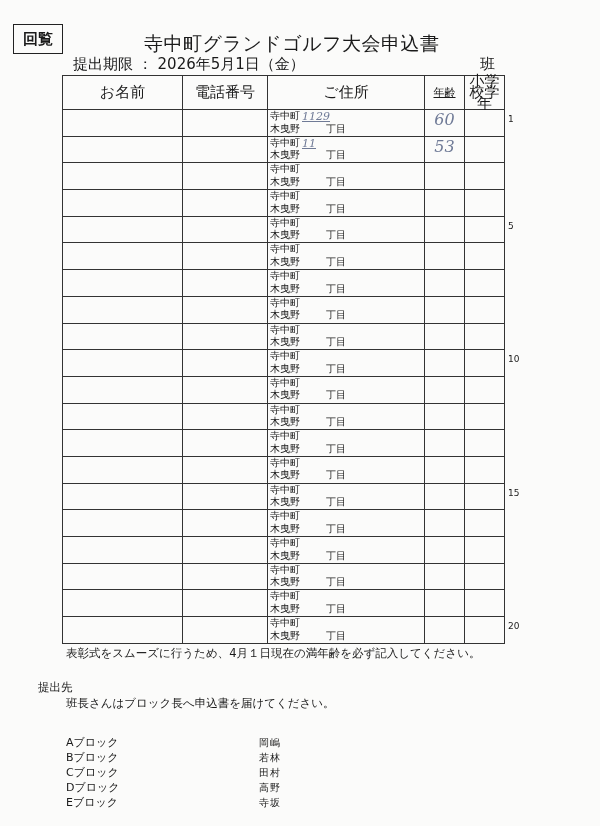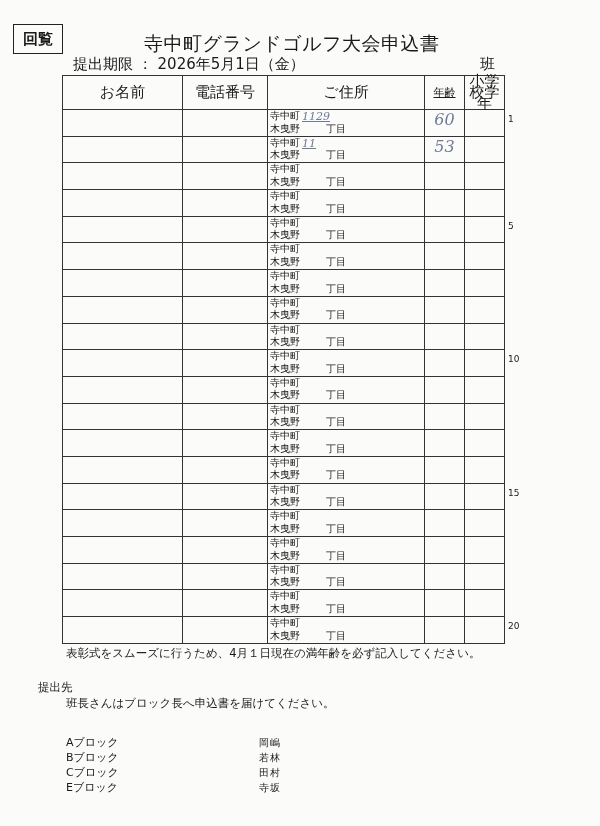--- a/index.html
+++ b/index.html
@@ -397,16 +397,20 @@
     </div>
     <div class="row">
       <span class="blk">Bブロック</span>
       <span class="leader">若林</span>
     </div>
     <div class="row">
       <span class="blk">Cブロック</span>
       <span class="leader">田村</span>
     </div>
     <div class="row">
+      <span class="blk">Dブロック</span>
+      <span class="leader">高野</span>
+    </div>
+    <div class="row">
       <span class="blk">Eブロック</span>
       <span class="leader">寺坂</span>
     </div>
   </div>
 
 </body></html>

